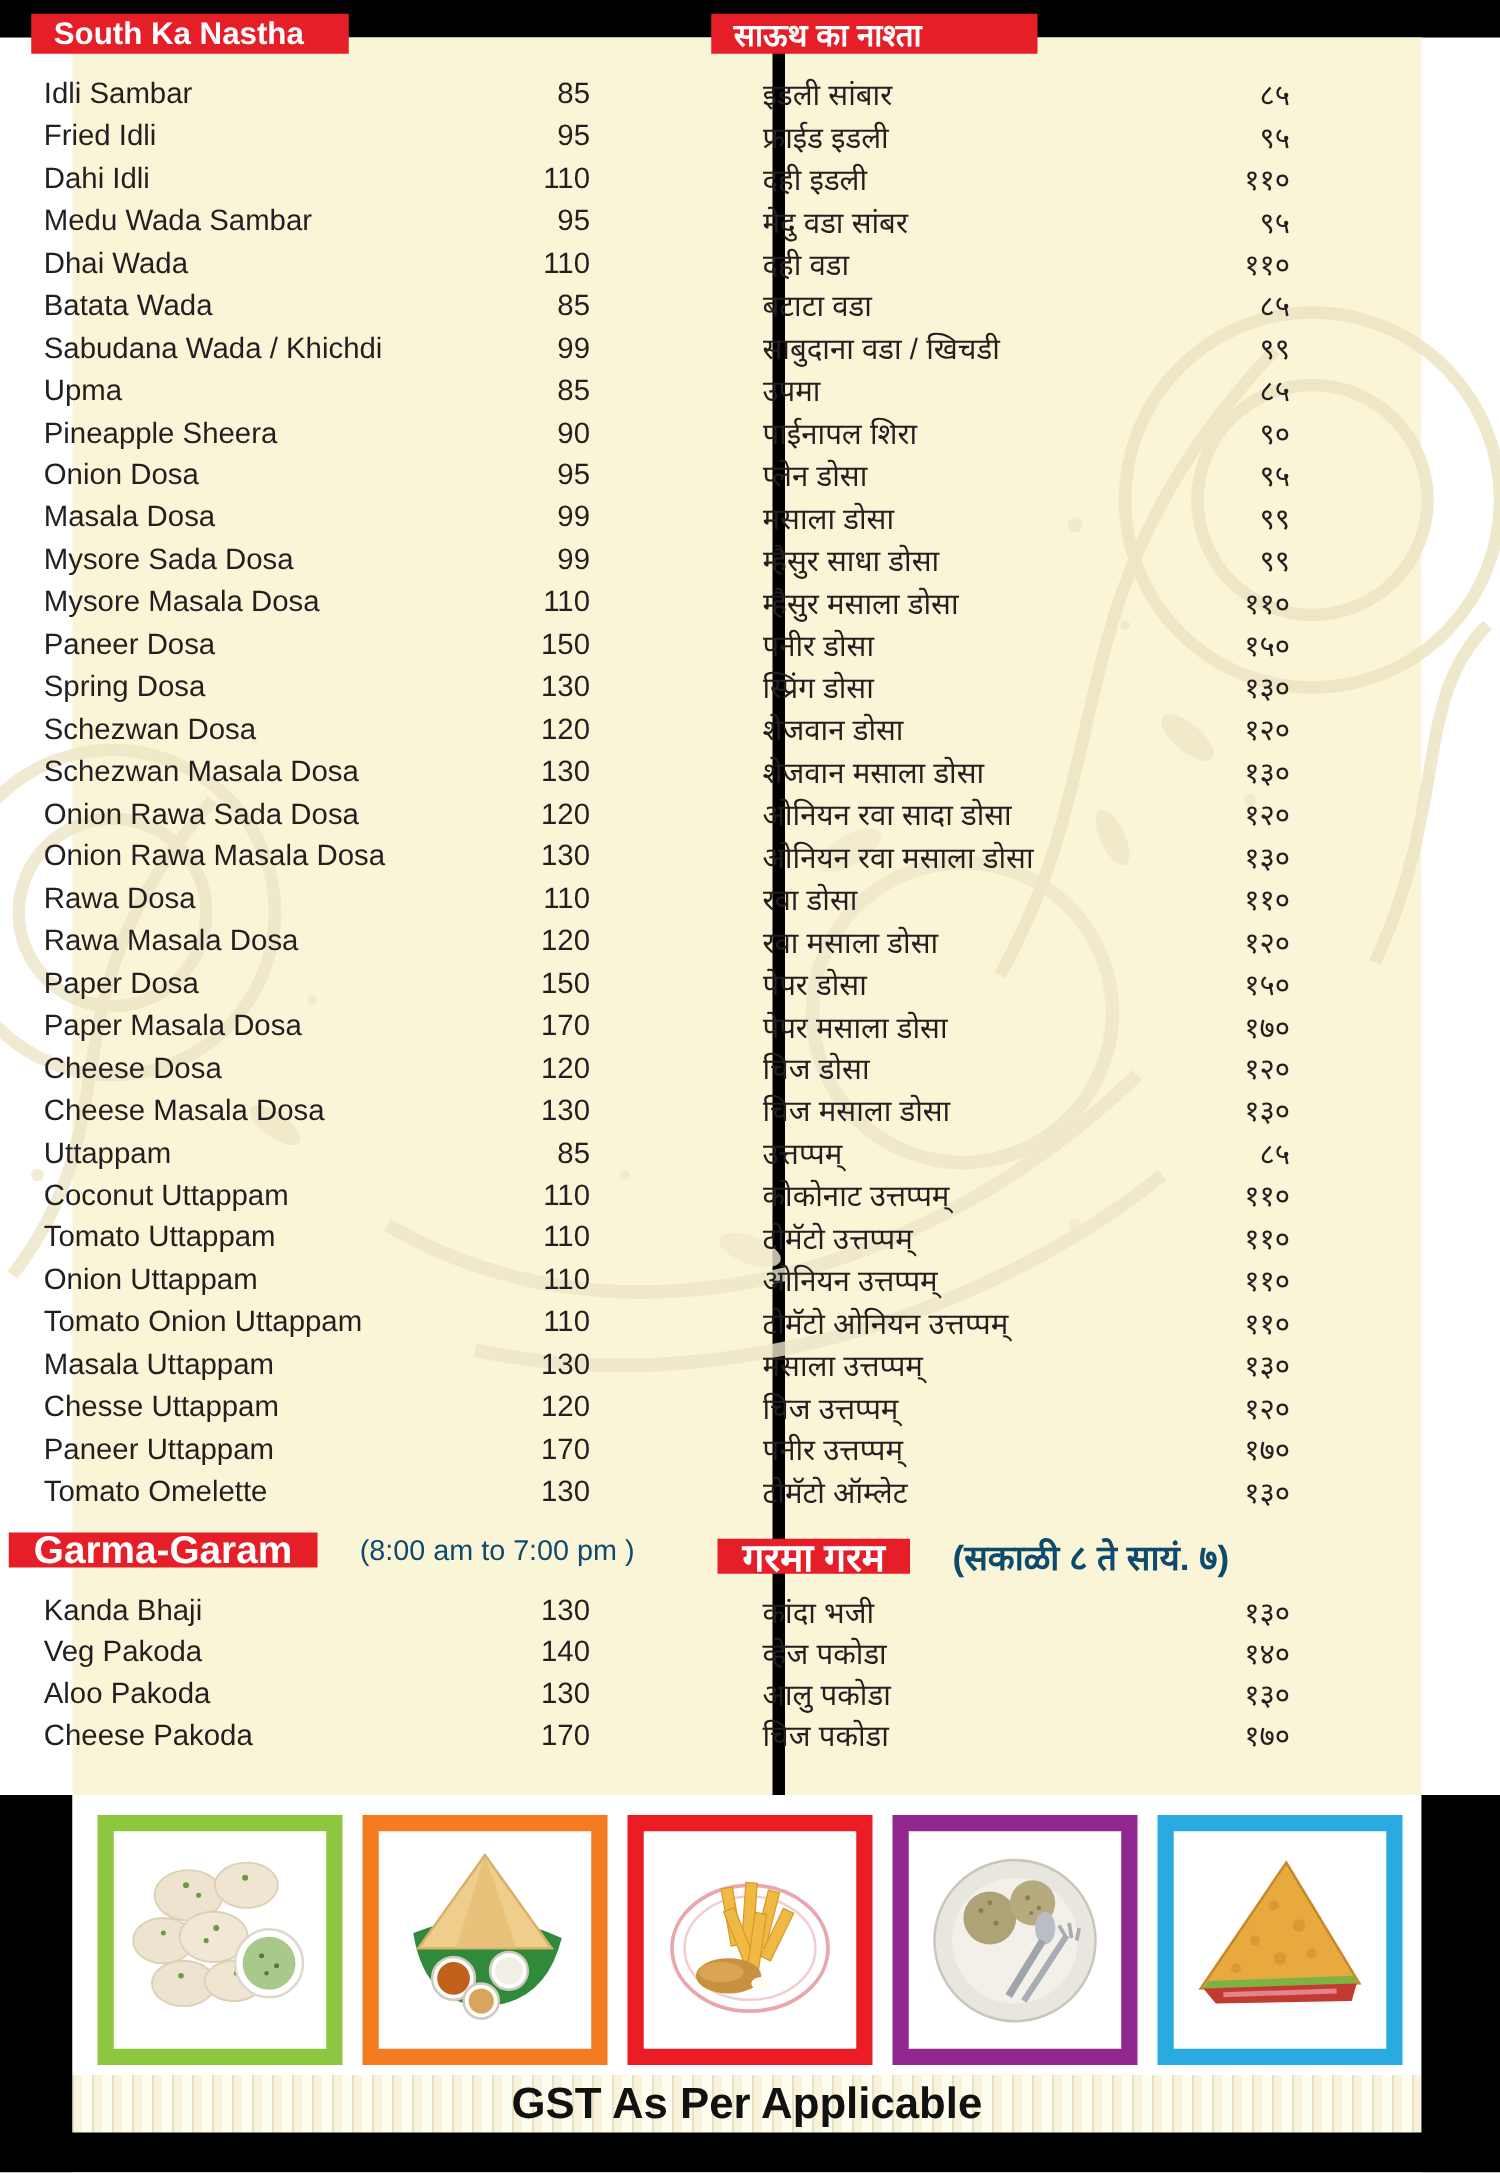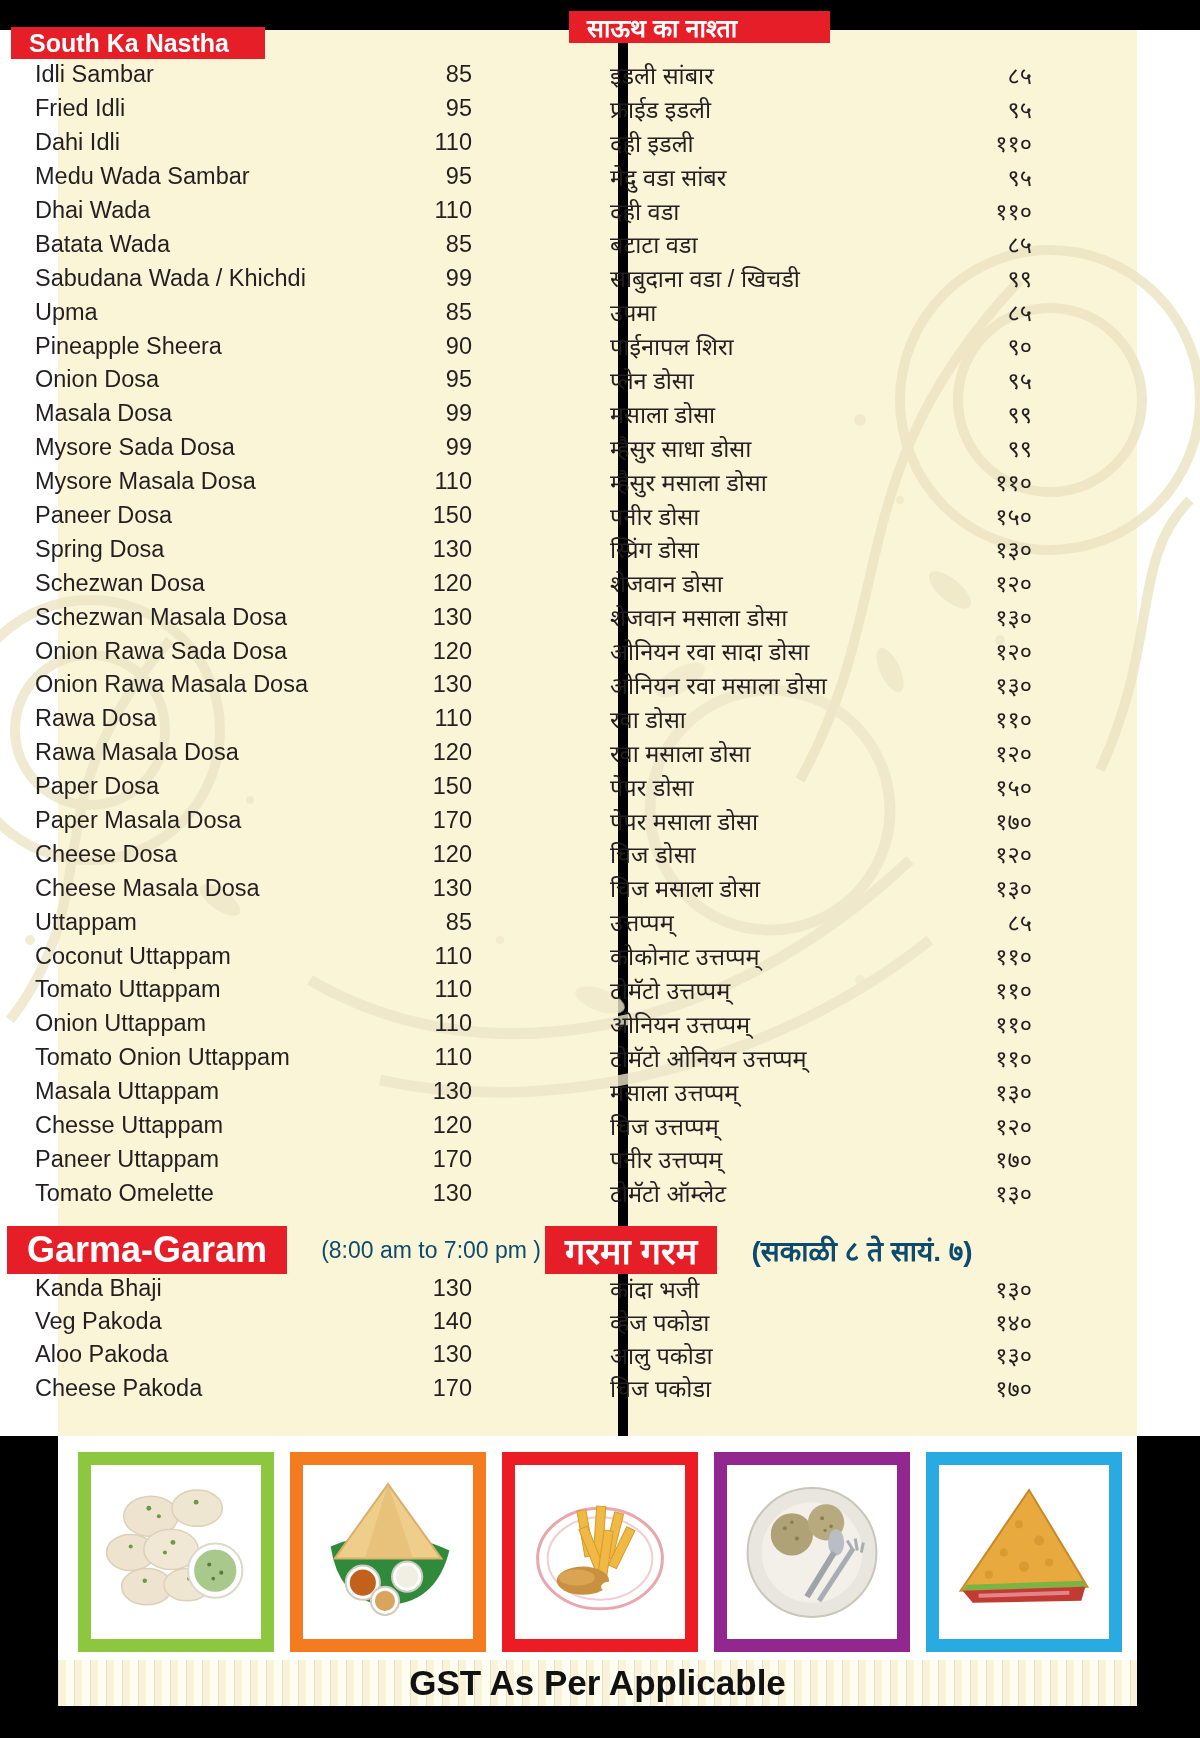--- a/index.html
+++ b/index.html
@@ -8,27 +8,27 @@
 
   .topbar { position:absolute; left:0; top:0; width:1200px; height:30px; background:#000; }
   .panel { position:absolute; left:58px; top:30px; width:1079px; height:1406px; background:#FBF5D7; }
   .divider { position:absolute; left:618px; top:30px; width:10px; height:1406px; background:#000; }
 
   .swirl { position:absolute; pointer-events:none; }
 
   .hdr-box { position:absolute; background:#E61E28; color:#fff; font-weight:bold;
              display:flex; align-items:center; white-space:nowrap; z-index:3; }
   .hdr1 { height:32px; font-size:25px; padding:0 18px; }
-  .hdr-en1 { left:11px; top:11px; min-width:218px;margin-top:16px; }
+  .hdr-en1 { left:25px; top:11px; min-width:218px; }
   .hdr-hi1 { left:569px; top:11px; min-width:225px; }
 
   .sec2 { position:absolute; display:flex; align-items:center; gap:18px; z-index:3; }
   .sec2-en { left:7px; top:1226px; }
-  .sec2-hi { left:545px; top:1226px; }
-  .hdr2 { height:48px; font-size:36px; padding:0 20px; background:#E61E28; color:#fff; font-weight:bold;
+  .sec2-hi { left:574px; top:1226px; }
+  .hdr2 { height:28px; font-size:31px; padding:0 20px; background:#E61E28; color:#fff; font-weight:bold;
           display:flex; align-items:center; white-space:nowrap; }
   .timenote { font-size:23px; color:#0c4a6e; white-space:nowrap;margin-left:16px; }
   .timenote-hi { font-size:28px; font-weight:bold; }
 
   .list { position:absolute; z-index:2; }
   .list-en { left:35px; width:437px; }
   .list-hi { left:610px; width:422px; }
   .list-s1 { top:58px;text-align:center; }
   .list-s2 { top:1272px; }
   .row { height:33.9px; display:flex; justify-content:space-between; align-items:center;

